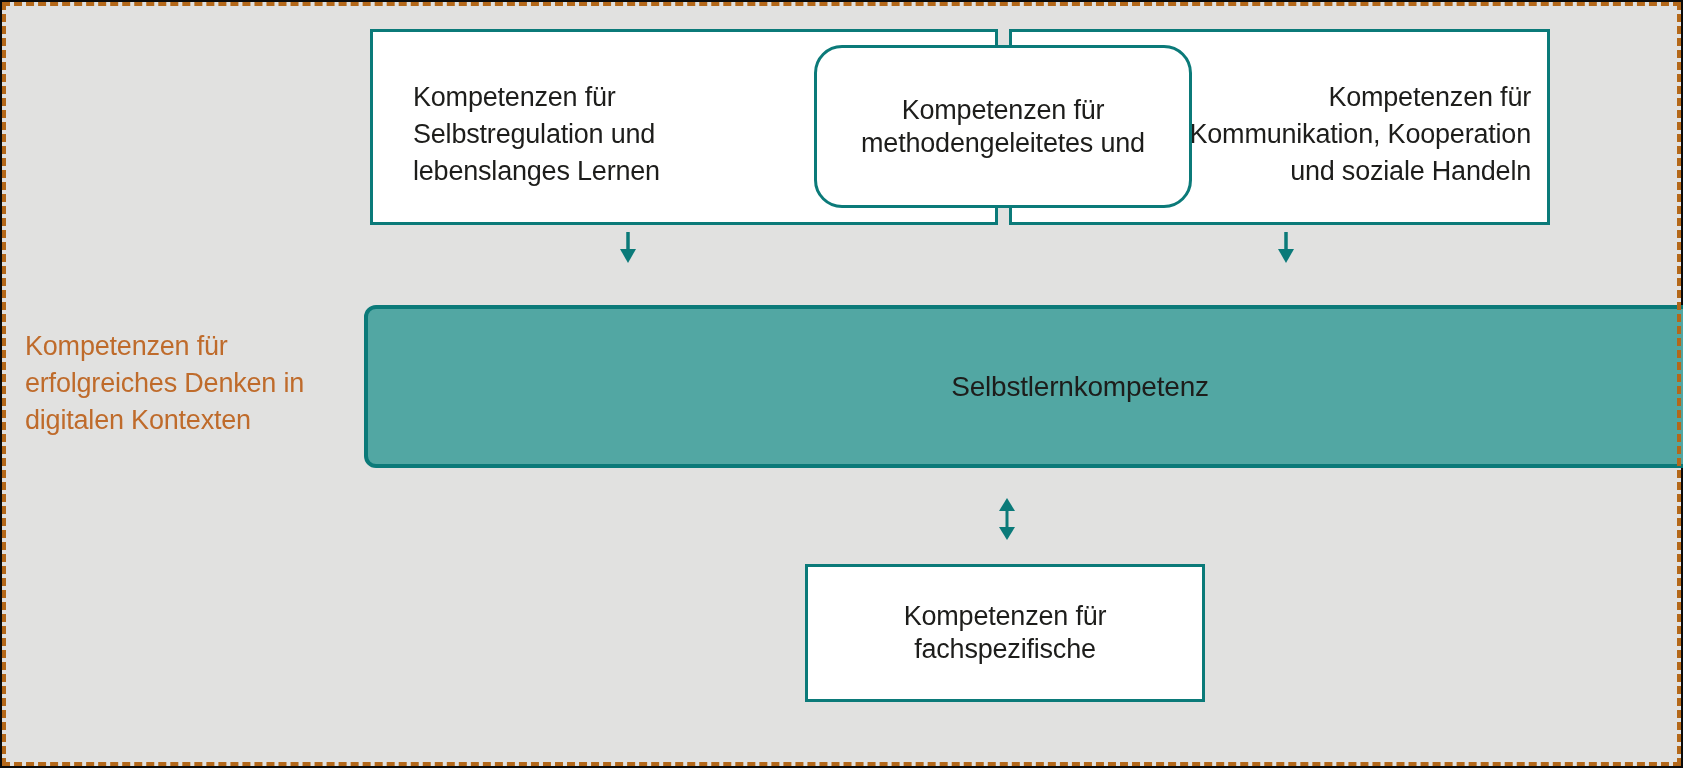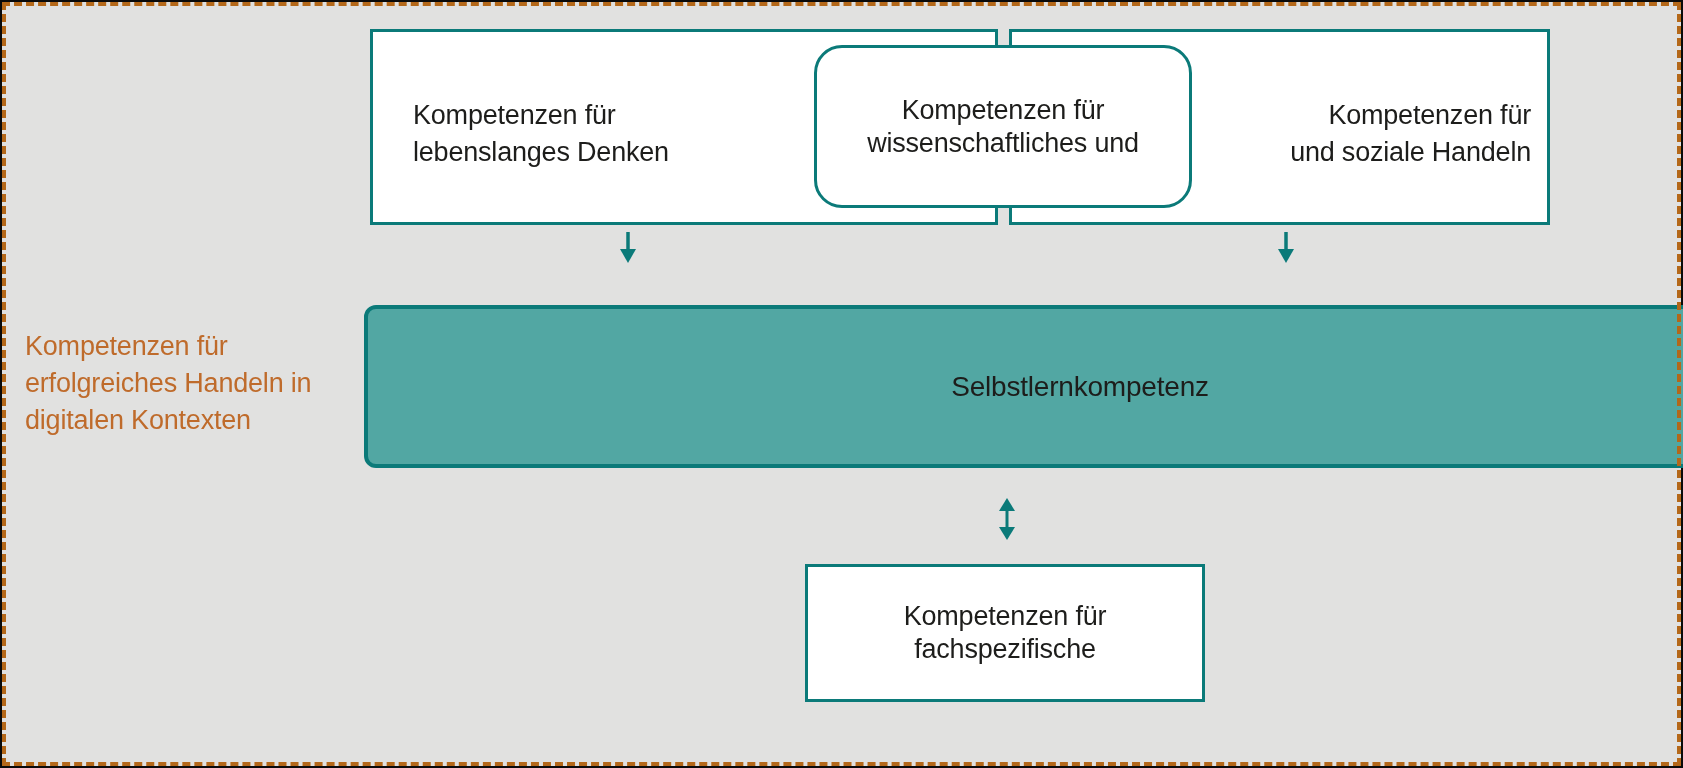--- a/index.html
+++ b/index.html
@@ -82,37 +82,39 @@
 </style>
 </head>
 <body>
 
 <div id="canvas">
 
   <div class="dashed-frame"></div>
 
   <div class="side-label">
     <span class="ln">Kompetenzen für</span>
-    <span class="ln">erfolgreiches Handeln</span>
+    <span class="ln">erfolgreiches Denken</span>
     <span class="ln">in digitalen Kontexten</span>
   </div>
 
   <div class="box" id="box-self-regulation">
     <span class="ln">Kompetenzen für</span>
-    <span class="ln">lebenslanges Denken</span>
+    <span class="ln">Selbstregulation und</span>
+    <span class="ln">lebenslanges Lernen</span>
   </div>
 
   <div class="box" id="box-communication">
     <span class="ln">Kompetenzen für</span>
+    <span class="ln">Kommunikation, Kooperation</span>
     <span class="ln">und soziale Handeln</span>
   </div>
 
   <div class="box" id="box-scientific">
     <span class="ln">Kompetenzen für</span>
-    <span class="ln">wissenschaftliches und</span>
+    <span class="ln">methodengeleitetes und</span>
   </div>
 
   <div class="arrow" id="arrow-left">
     <svg width="22" height="32" viewBox="0 0 22 32">
       <line x1="11" y1="0" x2="11" y2="19" stroke="#0b7a79" stroke-width="3.5"></line>
       <polygon points="3,17 19,17 11,31" fill="#0b7a79"></polygon>
     </svg>
   </div>
   <div class="arrow" id="arrow-right">
     <svg width="22" height="32" viewBox="0 0 22 32">

